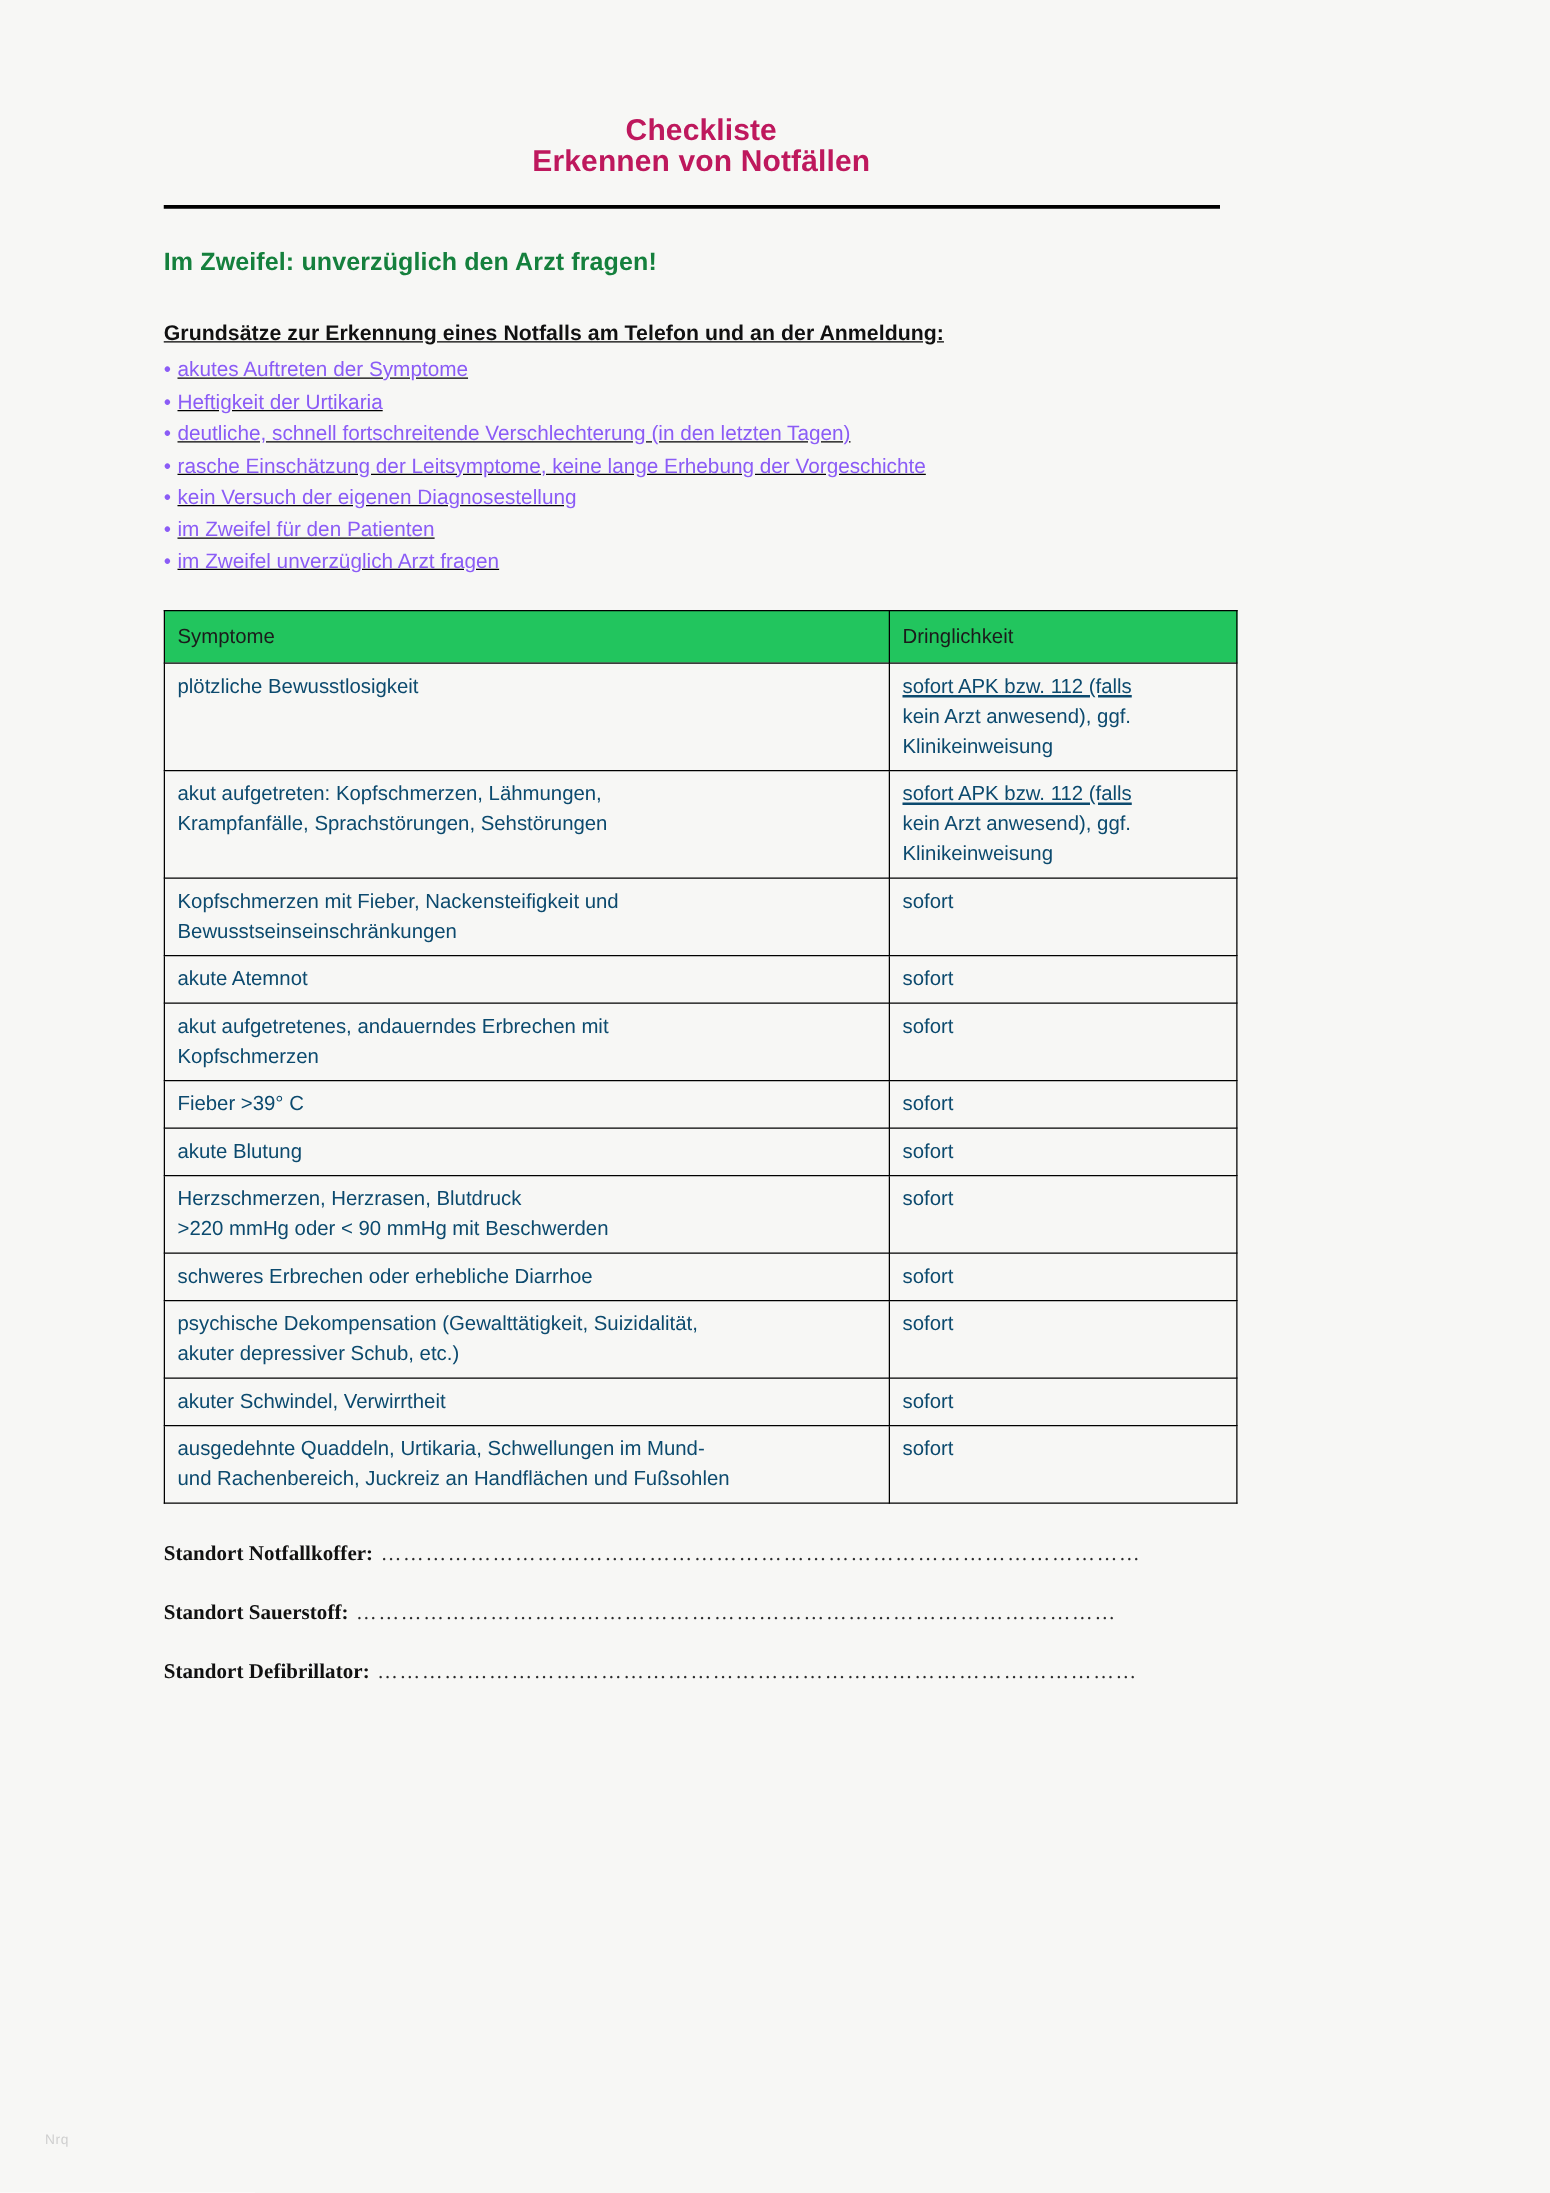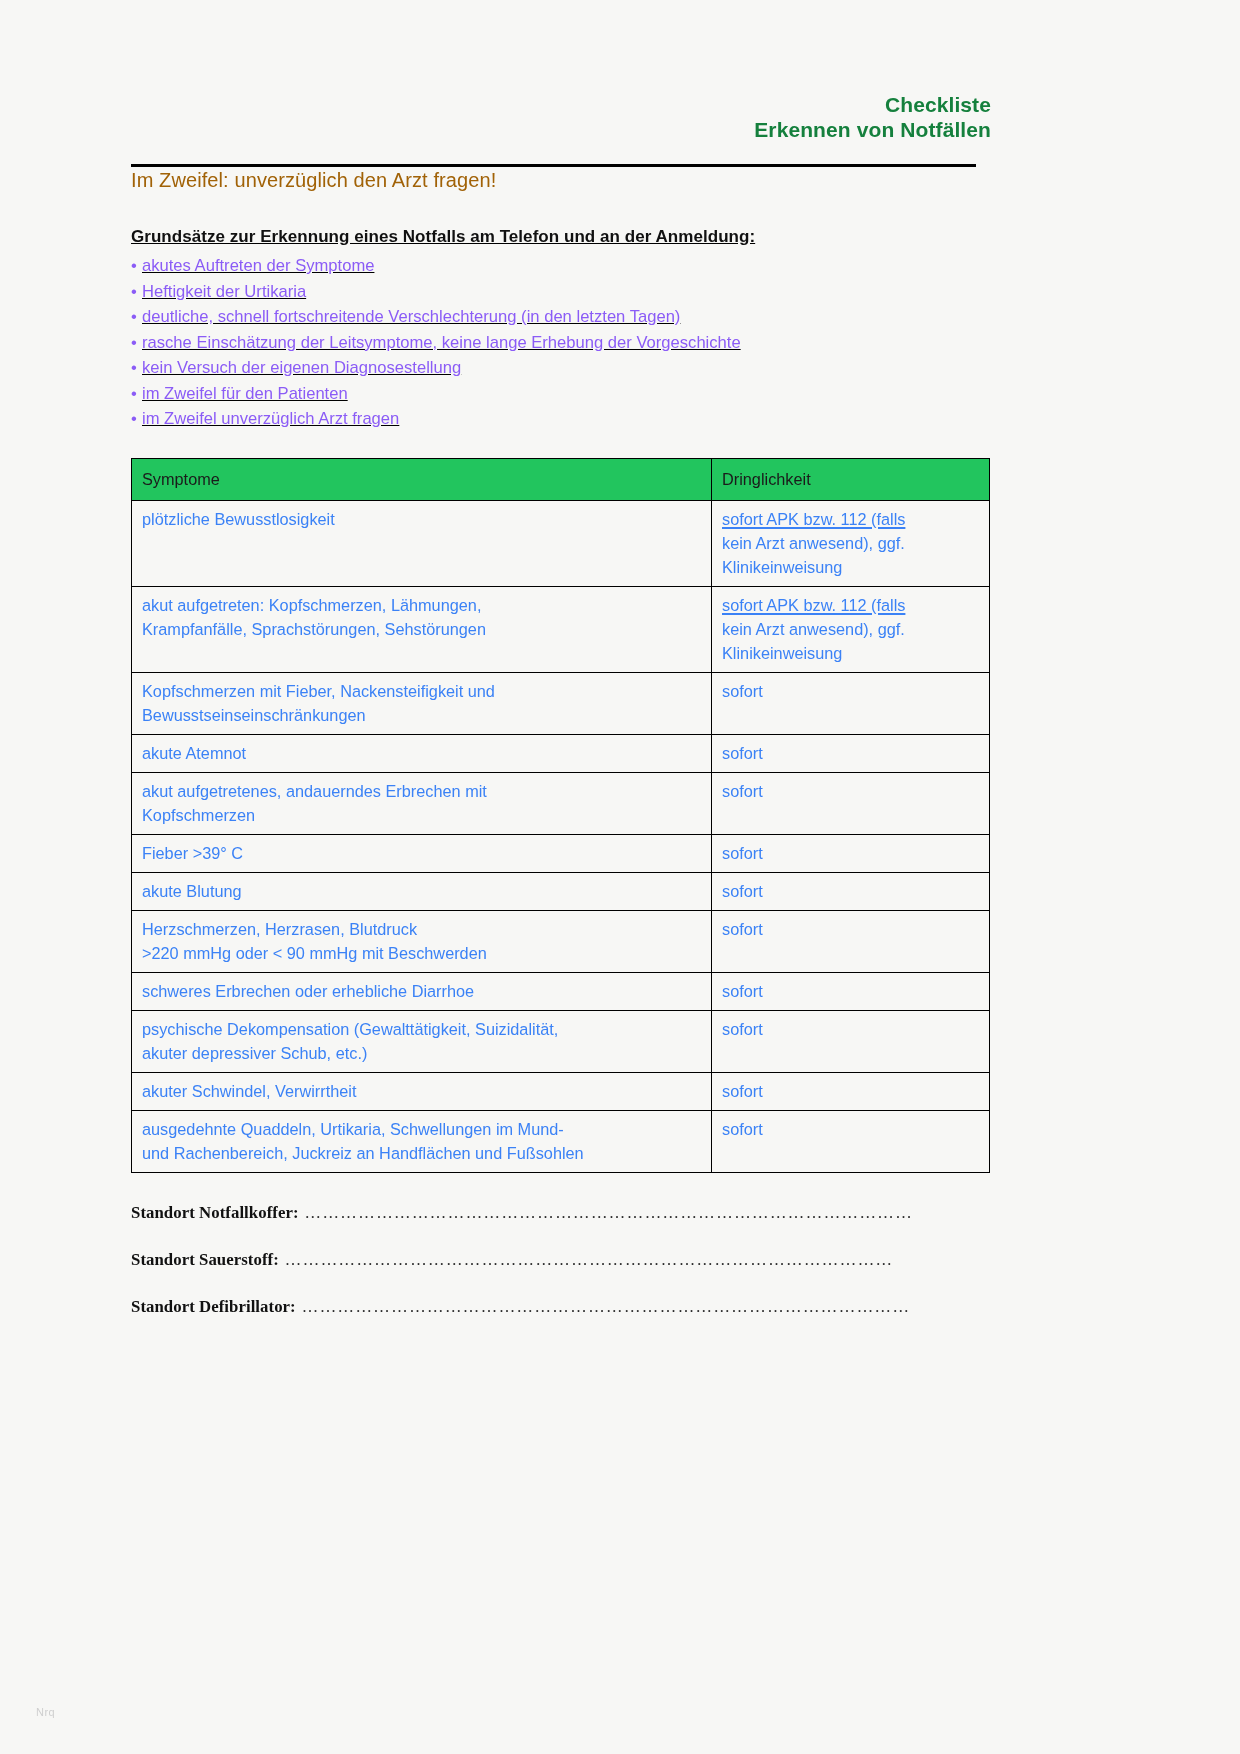--- a/index.html
+++ b/index.html
@@ -31,39 +31,40 @@
   }
   .content {
     position: absolute;
     left: 131px;
     top: 92px;
     width: 860px;
   }
 
   
   .doc-title {
-    text-align: right;
+    text-align: center;
     font-weight: bold;
-    font-size: 21px;
+    font-size: 24px;
     line-height: 25px;
     letter-spacing: 0.1px;
-    color: #15803d;
+    color: #be185d;
   }
   .doc-title .line2 { display: block; }
 
   .title-rule {
     margin-top: 22px;
     border-top: 3px solid #000;
     width: 845px;
   }
 
   
   .warning {
-    color: #a16207;
-    font-weight: normal;
+    margin-top: 30px;
+    color: #15803d;
+    font-weight: bold;
     font-size: 20px;
     line-height: 26px;
     letter-spacing: 0.1px;
   }
 
   
   .principles {
     margin-top: 32px;
     text-decoration: underline;
   }
@@ -105,21 +106,21 @@
 
   table.sym-table th,
   table.sym-table td {
     border: 1.6px solid #000;
     vertical-align: top;
     text-align: left;
     padding: 6px 9px 7px 10px;
     font-size: 16.3px;
     line-height: 24px;
     font-weight: normal;
-    color: #3b82f6;
+    color: #0c4a6e;
   }
   table.sym-table thead th {
     background: #22c55e;
     height: 42px;
     padding-top: 8px;
     padding-bottom: 8px;
     color: #1b1b1b;
   }
   td.tall { height: 78px; }
   td.med  { height: 56px; }

